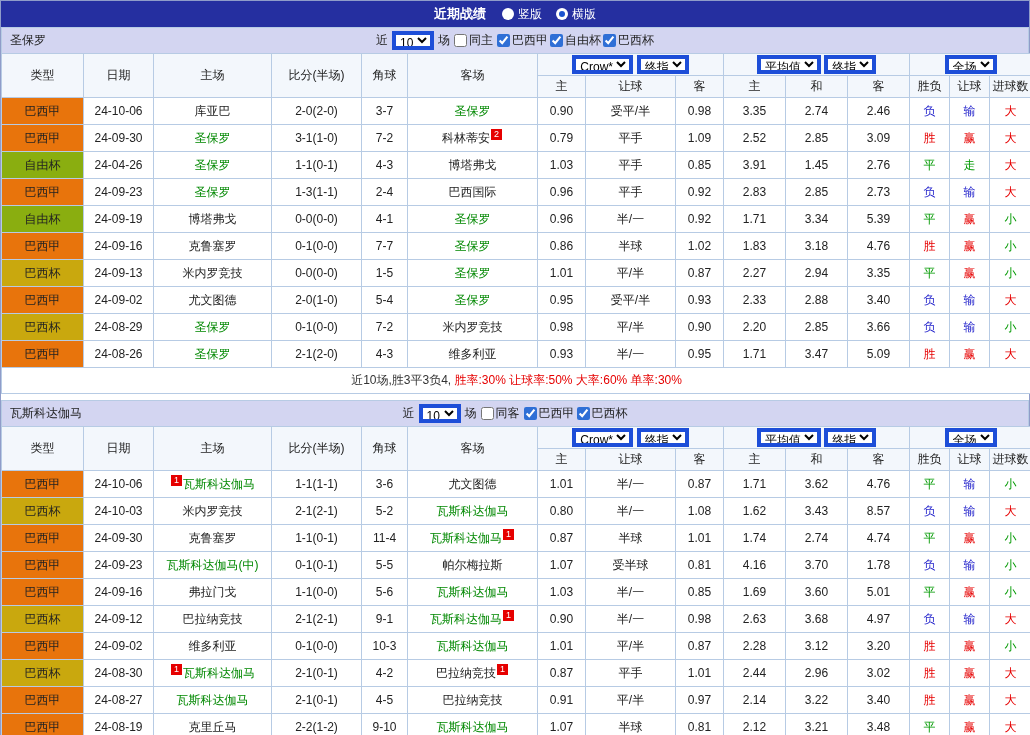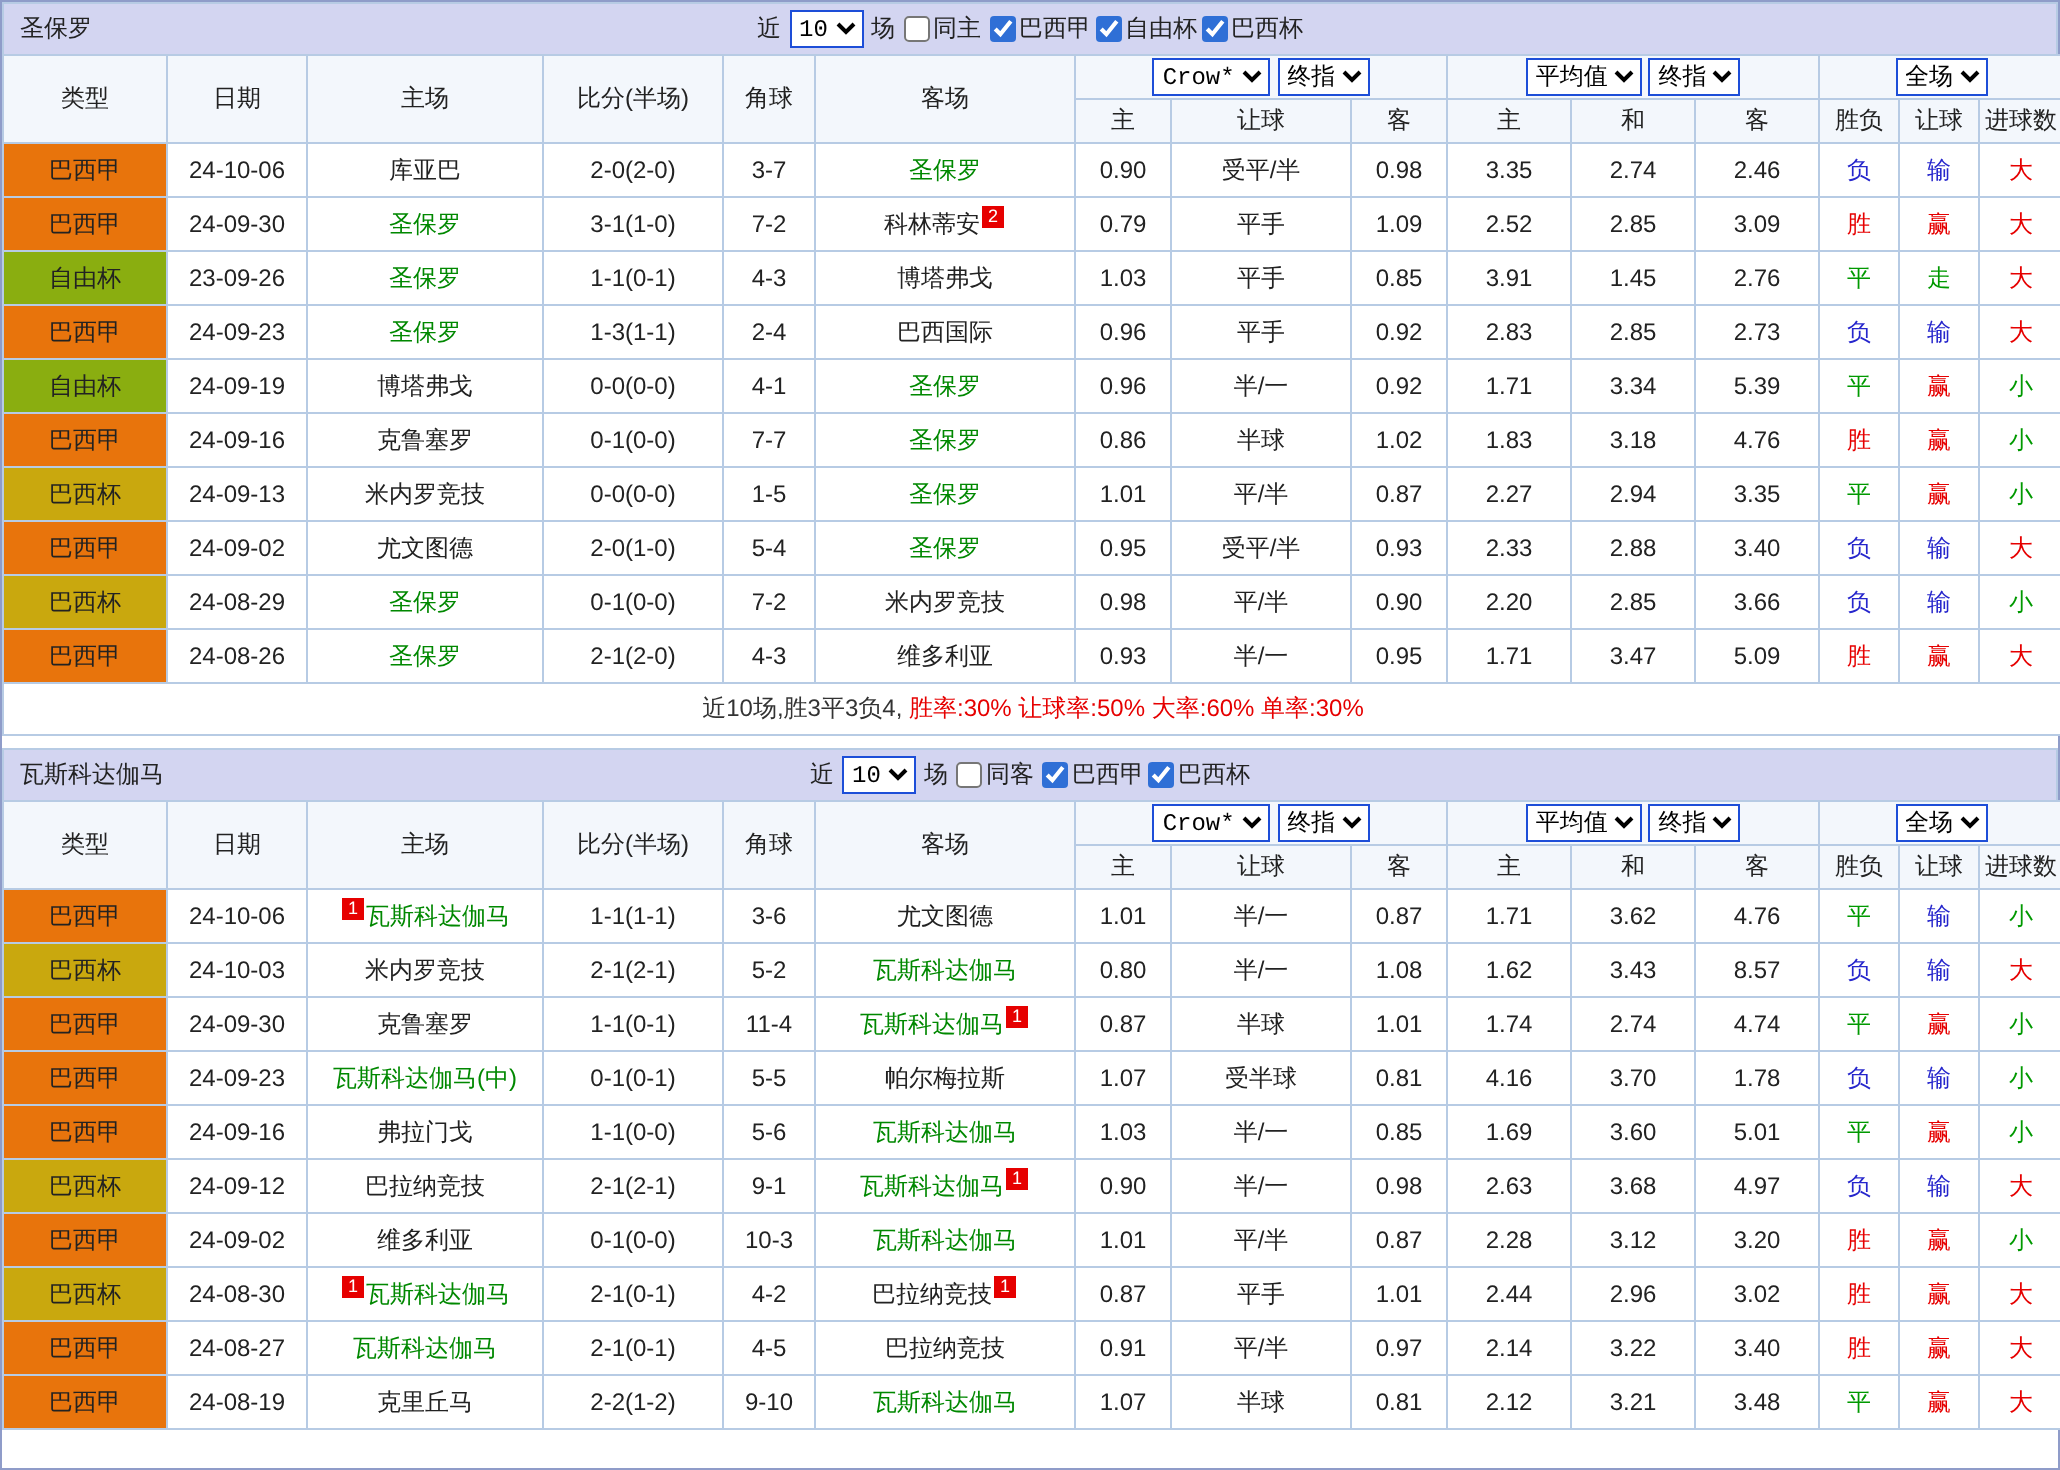--- a/index.html
+++ b/index.html
@@ -11,38 +11,51 @@
   .radio-group{display:flex;gap:14px;align-items:center;}
   .radio{display:inline-flex;align-items:center;gap:4px;cursor:pointer;}
   .radio-dot{width:12px;height:12px;border-radius:50%;background:#fff;position:relative;display:inline-block;}
   .radio-dot.checked::after{content:"";position:absolute;left:3px;top:3px;width:6px;height:6px;border-radius:50%;background:#1b52cf;}
   
   .section + .section{margin-top:6px;}
   .section-header{height:26px;background:#d3d5f1;display:flex;align-items:center;position:relative;border:1px solid #b7cbe4;border-bottom:none;box-sizing:border-box;}
   .team-name{position:absolute;left:8px;color:#222;}
   .filters{margin:0 auto;display:flex;align-items:center;gap:4px;}
   .league-filters{display:inline-flex;align-items:center;gap:2px;}
-  select{font-size:12px;height:19px;border:1px solid #1d4ed8;background:#fff;font-family:Liberation Mono, monospace;padding:0;}
+  select{font-size:12px;height:19px;border:4px solid #1d4ed8;background:#fff;font-family:Liberation Sans, sans-serif;padding:0;}
   .cb{display:inline-flex;align-items:center;gap:2px;}
   input[type=checkbox]{width:13px;height:13px;accent-color:#2f6fd6;margin:0;}
   
   table.matches{width:100%;border-collapse:collapse;table-layout:fixed;font-size:12px;}
   .matches th,.matches td{border:1px solid #b7cbe4;text-align:center;padding:0 2px;overflow:hidden;white-space:nowrap;}
   .matches thead th{background:#f3f7fc;font-weight:normal;height:21px;color:#222;}
   .matches tbody td{height:26px;color:#222;background:#fff;}
   td.type-cell{color:#fff;}
   td.score{color:#e60000;}
   .badge{display:inline-block;background:#e60000;color:#fff;font-size:9px;line-height:11px;min-width:9px;padding:0 1px;vertical-align:super;margin:0 1px;text-align:center;}
   .matches tfoot td{height:25px;color:#333;background:#fff;}
   .red{color:#e60000;}
 </style>
 </head>
 <body>
 
 <div class="page">
+  <div class="topbar">
+    <span class="topbar-title">近期战绩</span>
+    <span class="radio-group">
+        <label class="radio">
+          <span class="radio-dot"></span>
+          <span>竖版</span>
+        </label>
+        <label class="radio">
+          <span class="radio-dot checked"></span>
+          <span>横版</span>
+        </label>
+      </span>
+  </div>
   <div id="sections">
   <div class="section">
     <div class="section-header">
       <span class="team-name">圣保罗</span>
       <span class="filters">
         <span>近</span>
         <select><option>10</option></select>
         <span>场</span>
         <label class="cb">
           <input type="checkbox" style="">
@@ -144,21 +157,21 @@
               <td>1.09</td>
               <td>2.52</td>
               <td>2.85</td>
               <td>3.09</td>
               <td style="color: rgb(230, 0, 0);">胜</td>
               <td style="color: rgb(230, 0, 0);">赢</td>
               <td style="color: rgb(230, 0, 0);">大</td>
             </tr>
             <tr>
               <td class="type-cell" style="background: rgb(138, 174, 16);">自由杯</td>
-              <td>23-09-26</td>
+              <td>24-04-26</td>
               <td><span style="color: rgb(0, 136, 0);">圣保罗</span></td>
               <td class="score">1-1(0-1)</td>
               <td>4-3</td>
               <td><span>博塔弗戈</span></td>
               <td>1.03</td>
               <td>平手</td>
               <td>0.85</td>
               <td>3.91</td>
               <td>1.45</td>
               <td>2.76</td>

